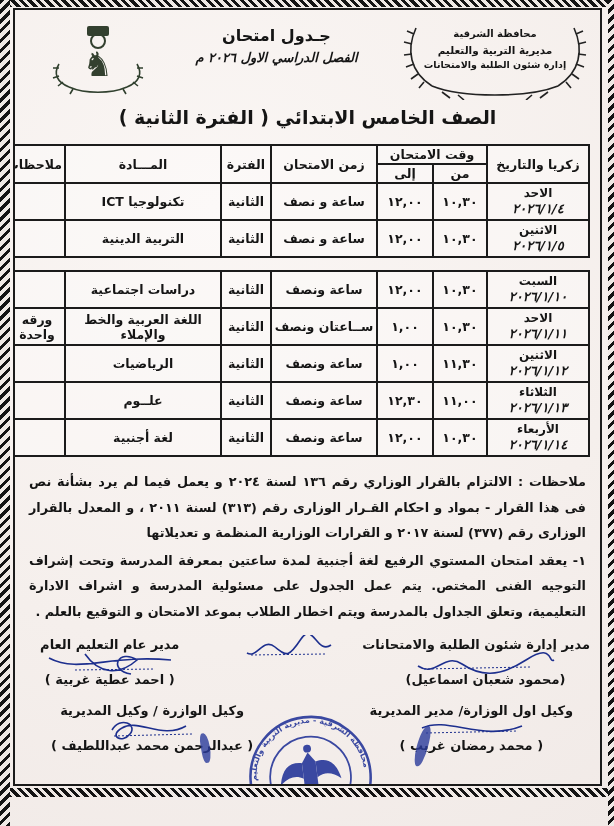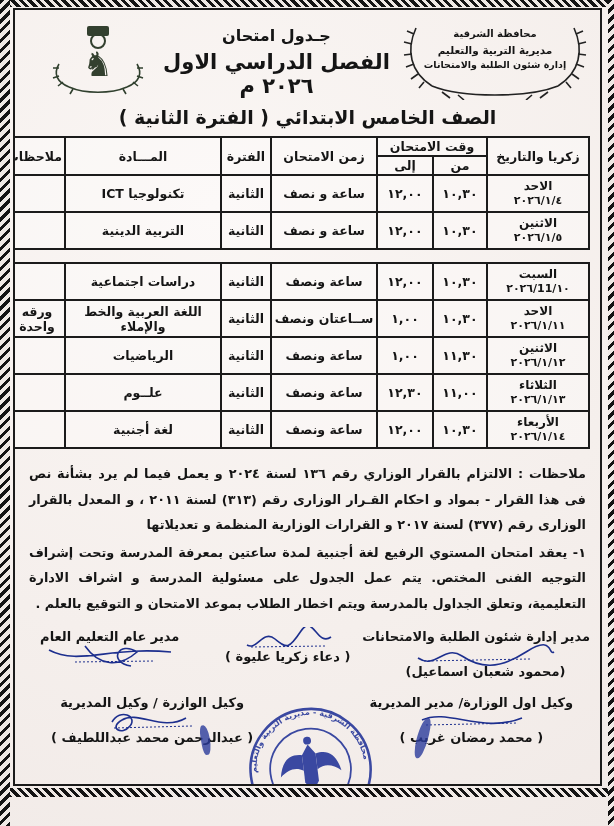--- a/index.html
+++ b/index.html
@@ -22,35 +22,35 @@
   
   .header-row { display:flex; align-items:flex-start; height:84px; }
   .org-emblem { position:relative; width:190px; padding-top:8px; text-align:center; }
   .org-line { font-weight:bold; line-height:1.55; }
   .org-line.l1 { font-size:10px; }
   .org-line.l2 { font-size:10.5px; }
   .org-line.l3 { font-size:9.5px; }
   .org-wreath { position:absolute; left:2px; top:2px; width:186px; height:80px; pointer-events:none; }
   .center-titles { flex:1; text-align:center; padding-top:8px; }
   .doc-title { font-size:16px; font-weight:bold; letter-spacing:1px; }
-  .semester  { font-size:21px; font-weight:bold; margin-top:5px; }
+  .semester  { font-size:13px; font-weight:bold; margin-top:5px;font-style:italic; }
   .logo-box { width:128px; display:flex; justify-content:flex-start; padding-top:6px; }
 
-  .exam-title { text-align:center; font-size:19px; font-weight:bold; margin:4px 0 8px; }
+  .exam-title { text-align:center; font-size:19px; font-weight:bold; margin:4px 0 16px; }
 
   
   table.schedule { width:580px; margin:0 auto; border-collapse:collapse; table-layout:fixed; }
   table.schedule th, table.schedule td {
     border:2px solid #1b1b1b; text-align:center; vertical-align:middle;
     font-weight:bold; padding:1px 2px; background:rgba(255,255,255,.35);
   }
   table.schedule th { font-size:12.5px; height:20px; }
   table.schedule td { font-size:12.5px; height:37px; }
   .day-name { font-size:12px; line-height:1.25; }
-  .day-date { font-size:11px; line-height:1.2; }
+  .day-date { font-size:13px; line-height:1.2;font-style:italic; }
   .t2 { margin-top:12px !important; }
   .subject-cell { font-size:12.5px; }
   .note-cell { font-size:11px; }
 
   
   .notes { margin:12px 4px 0; font-size:12.8px; font-weight:bold; line-height:2.0; text-align:justify; }
   .notes p + p { margin-top:2px; }
 
   
   .sigs { position:relative; margin-top:12px; height:220px; }
@@ -175,21 +175,21 @@
           <col style="width:56px">
         <col style="width:106px">
           <col style="width:50px">
           <col style="width:156px">
           <col style="width:56px">
       </colgroup>
       <tbody>
           <tr>
         <td>
           <div class="day-name">السبت</div>
-          <div class="day-date" dir="ltr">٢٠٢٦/11/١٠</div>
+          <div class="day-date" dir="ltr">٢٠٢٦/١/١٠</div>
         </td>
         <td dir="ltr">١٠,٣٠</td>
         <td dir="ltr">١٢,٠٠</td>
         <td>ساعة ونصف</td>
         <td>الثانية</td>
         <td class="subject-cell">دراسات اجتماعية</td>
         <td class="note-cell"></td>
       </tr>
       <tr>
         <td>
@@ -255,28 +255,28 @@
             <path d="M8,16 c18,12 26,-14 44,-2 s36,14 64,-4 s22,4 28,0" fill="none" stroke="#1d2f8e" stroke-width="1.6"></path>
             <line x1="14" y1="19" x2="120" y2="17" stroke="#1d2f8e" stroke-width="1" stroke-dasharray="2 2"></line>
           </svg>
           <div class="sig-name">(محمود شعبان اسماعيل)</div>
         </div>
         <div class="sig r1c2">
           <svg class="scribble" width="110" viewBox="0 0 110 26">
             <path d="M14,18 c10,6 16,-16 28,-6 s14,10 26,-8 s16,16 30,6" fill="none" stroke="#1d2f8e" stroke-width="1.6"></path>
             <line x1="18" y1="20" x2="92" y2="19" stroke="#1d2f8e" stroke-width="1" stroke-dasharray="2 2"></line>
           </svg>
-          <div class="sig-name">( دعاء زكريا عليوة )</div>
         </div>
         <div class="sig r1c3">
           <div class="sig-title">مدير عام التعليم العام</div>
           <svg class="scribble" width="130" viewBox="0 0 130 26">
             <path d="M4,8 c30,16 60,-4 122,2 M40,4 c14,20 34,22 52,6 c-18,-12 -30,10 -6,14" fill="none" stroke="#1d2f8e" stroke-width="1.6"></path>
             <line x1="30" y1="20" x2="110" y2="19" stroke="#1d2f8e" stroke-width="1" stroke-dasharray="2 2"></line>
           </svg>
+          <div class="sig-name">( احمد عطية غربية )</div>
         </div>
       </div>
 
       <div class="sig-row row2">
         <div class="sig r2c2">
           <div class="sig-title">وكيل اول الوزارة/ مدير المديرية</div>
           <svg class="scribble" width="130" viewBox="0 0 130 26">
             <path d="M16,12 c26,-12 60,14 100,-2" fill="none" stroke="#1d2f8e" stroke-width="1.6"></path>
             <line x1="20" y1="17" x2="112" y2="15" stroke="#1d2f8e" stroke-width="1" stroke-dasharray="2 2"></line>
           </svg>

